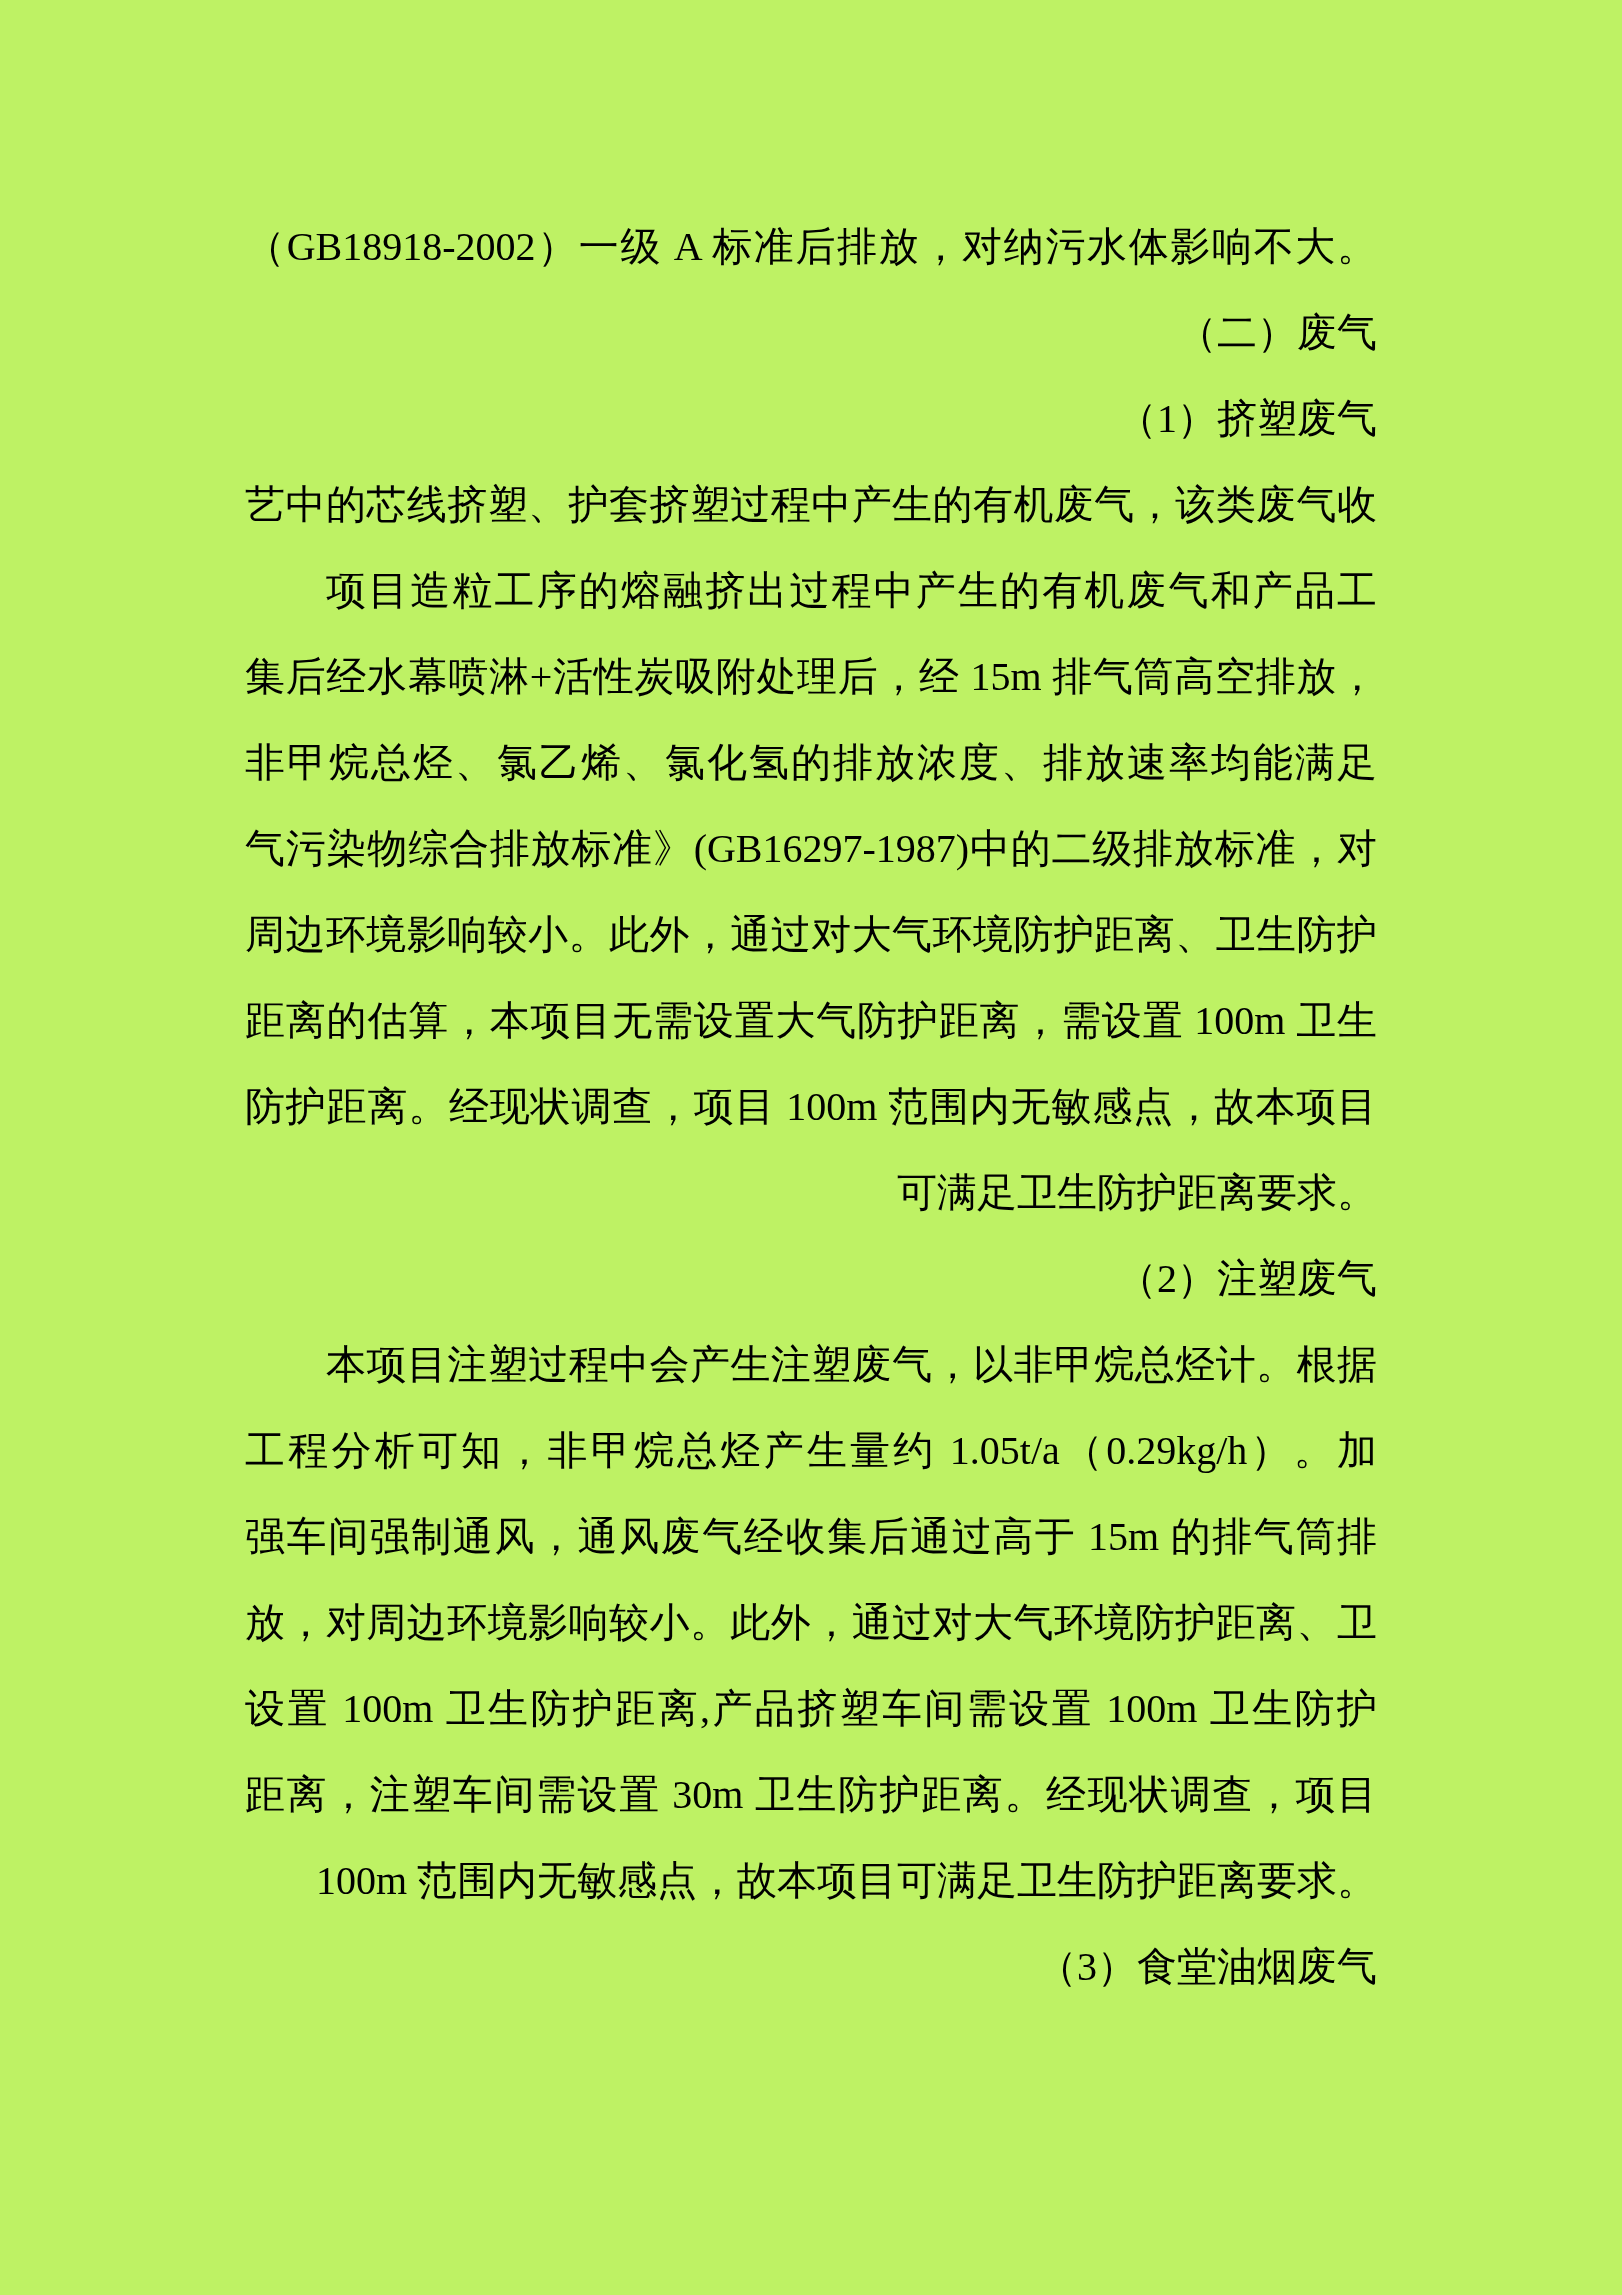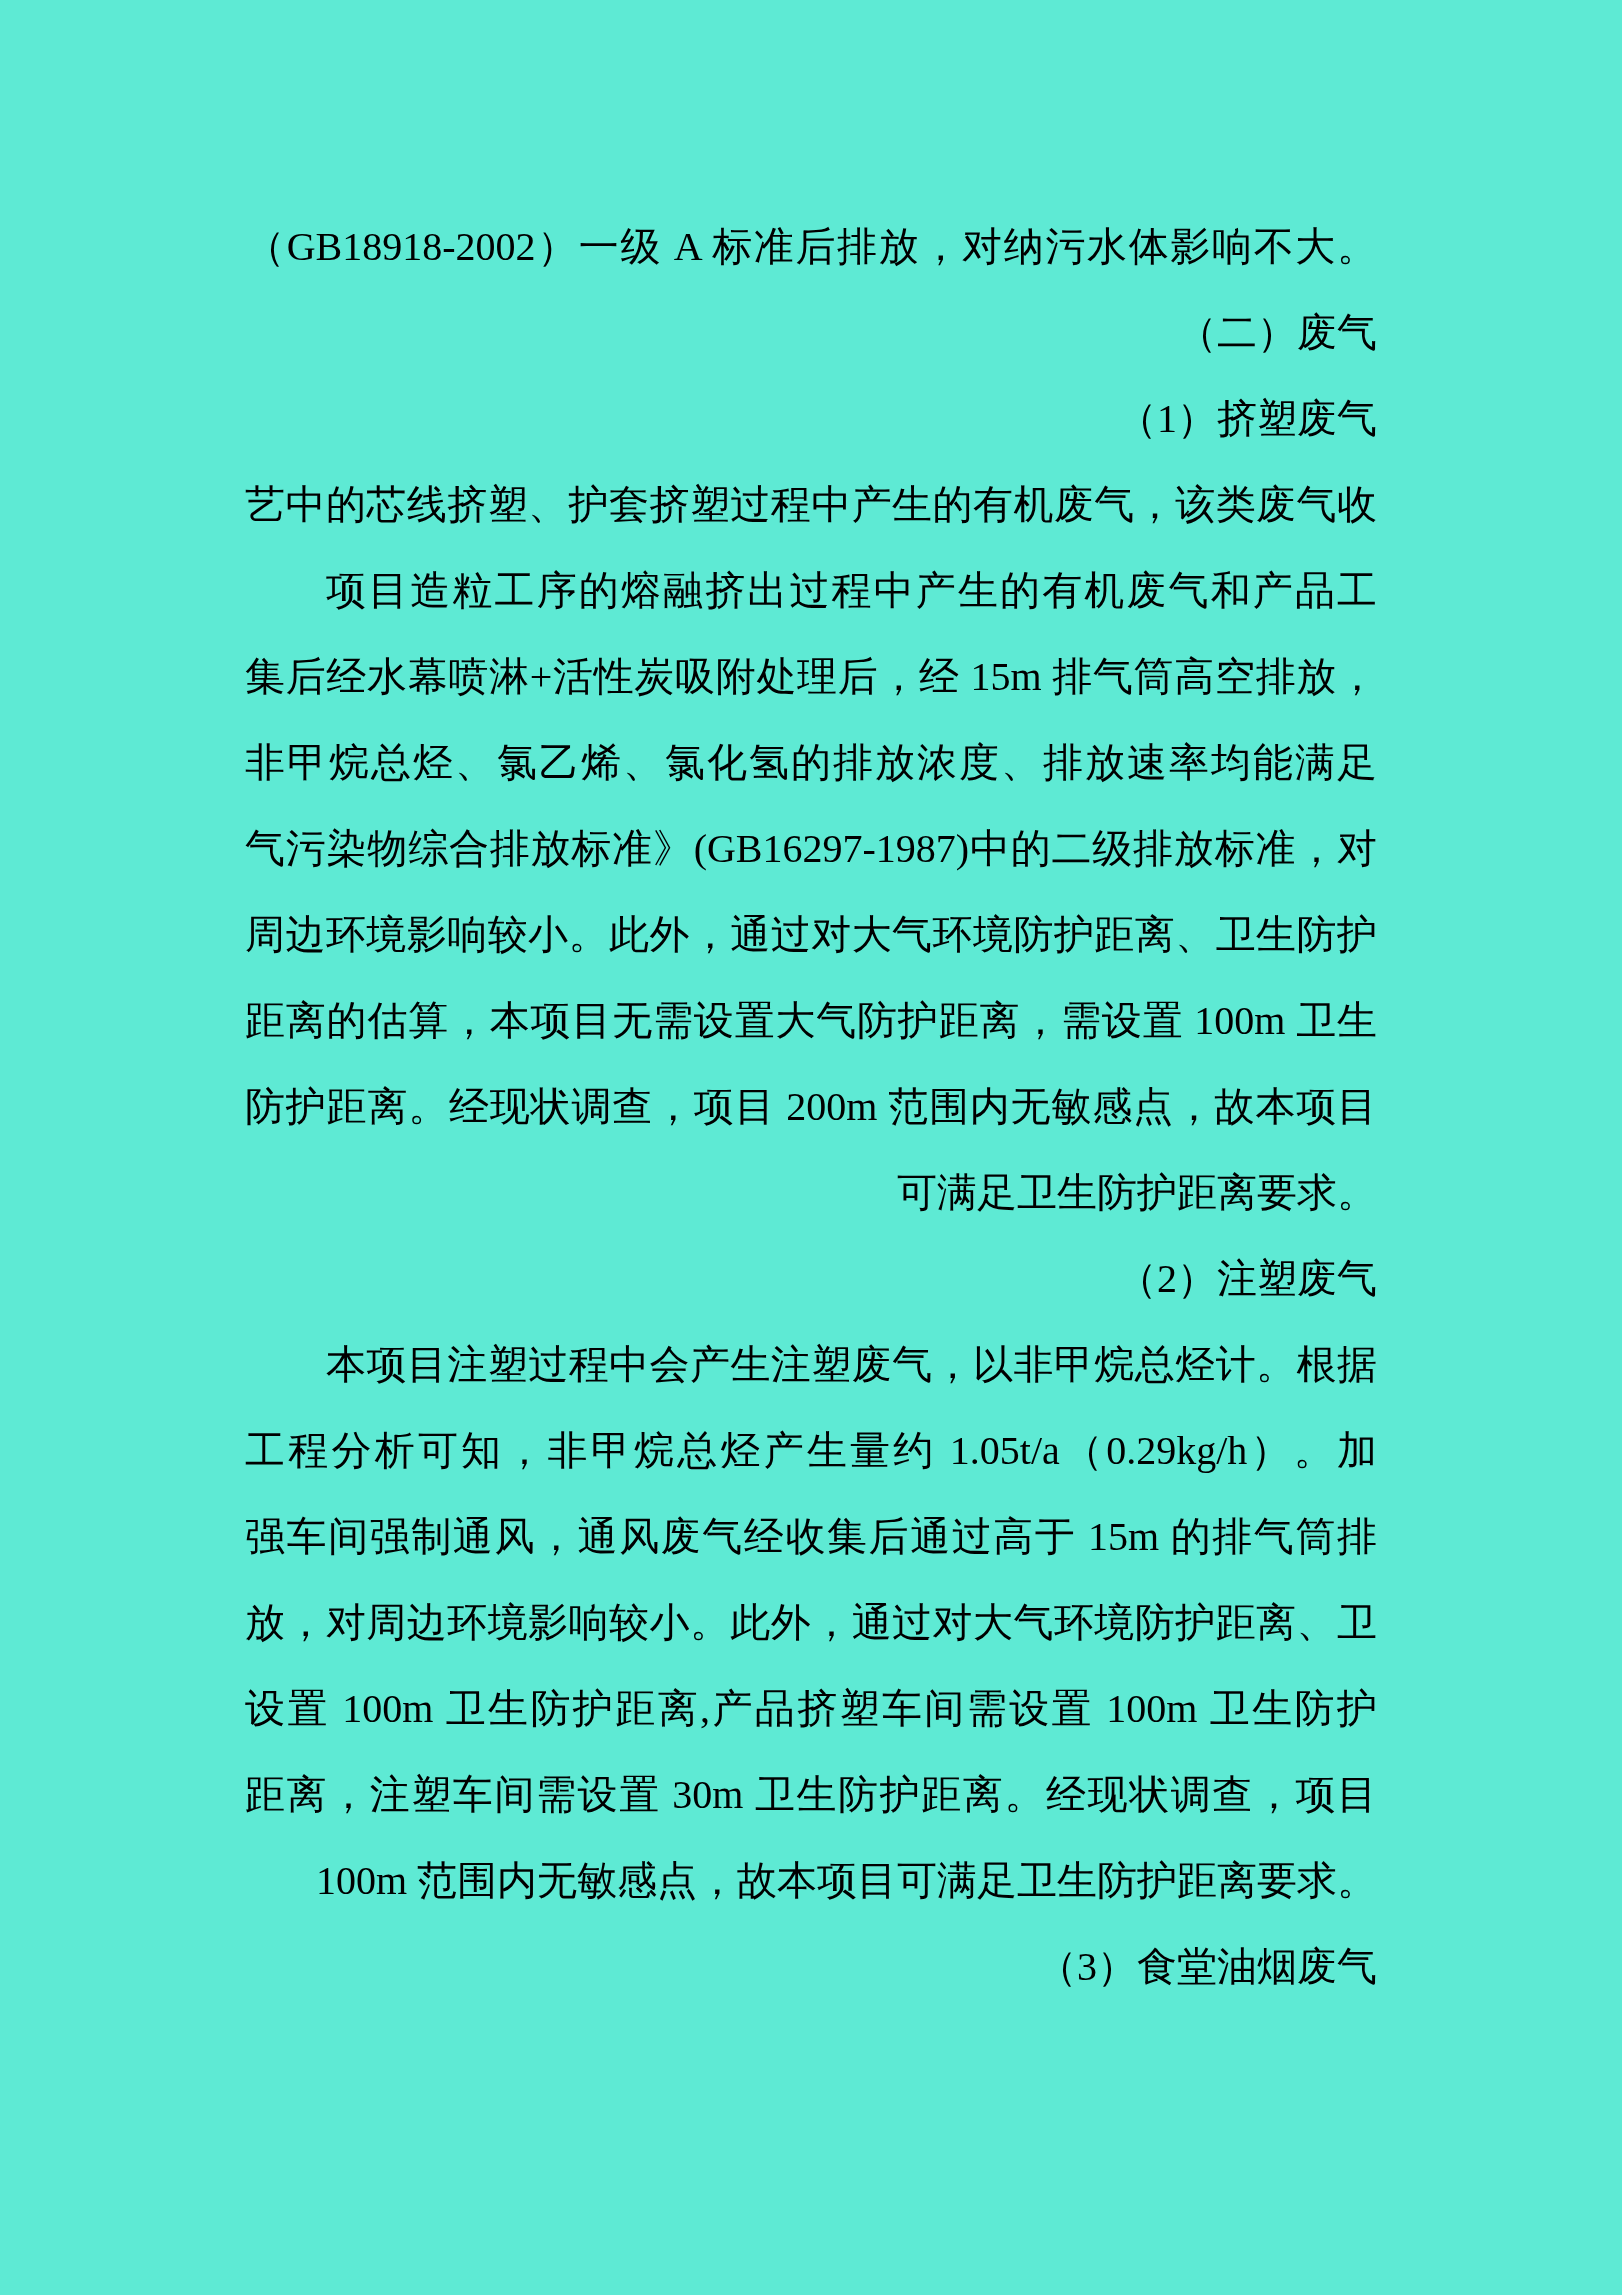--- a/index.html
+++ b/index.html
@@ -4,21 +4,21 @@
 <style>
   html, body {
     margin: 0;
     padding: 0;
     background: #ffffff;
   }
   .page {
     position: relative;
     width: 1623px;
     height: 2295px;
-    background: #5eead4;
+    background: #bef264;
     overflow: hidden;
   }
   .text-block {
     position: absolute;
     left: 245px;
     top: 204px;
     width: 1132px;
     font-family: "Liberation Serif", "DejaVu Serif", serif;
     font-size: 40px;
     line-height: 86px;
@@ -46,21 +46,21 @@
     <div class="line justify">（GB18918-2002）一级 A 标准后排放，对纳污水体影响不大。</div>
     <div class="line indent">（二）废气</div>
     <div class="line indent">（1）挤塑废气</div>
     <div class="line justify">艺中的芯线挤塑、护套挤塑过程中产生的有机废气，该类废气收</div>
     <div class="line indent justify">项目造粒工序的熔融挤出过程中产生的有机废气和产品工</div>
     <div class="line justify">集后经水幕喷淋+活性炭吸附处理后，经 15m 排气筒高空排放，</div>
     <div class="line justify">非甲烷总烃、氯乙烯、氯化氢的排放浓度、排放速率均能满足《大</div>
     <div class="line justify">气污染物综合排放标准》(GB16297-1987)中的二级排放标准，对</div>
     <div class="line justify">周边环境影响较小。此外，通过对大气环境防护距离、卫生防护</div>
     <div class="line justify">距离的估算，本项目无需设置大气防护距离，需设置 100m 卫生</div>
-    <div class="line justify">防护距离。经现状调查，项目 200m 范围内无敏感点，故本项目</div>
+    <div class="line justify">防护距离。经现状调查，项目 100m 范围内无敏感点，故本项目</div>
     <div class="line">可满足卫生防护距离要求。</div>
     <div class="line indent">（2）注塑废气</div>
     <div class="line indent justify">本项目注塑过程中会产生注塑废气，以非甲烷总烃计。根据</div>
     <div class="line justify">工程分析可知，非甲烷总烃产生量约 1.05t/a（0.29kg/h）。加</div>
     <div class="line justify">强车间强制通风，通风废气经收集后通过高于 15m 的排气筒排</div>
     <div class="line justify">放，对周边环境影响较小。此外，通过对大气环境防护距离、卫</div>
     <div class="line justify">设置 100m 卫生防护距离,产品挤塑车间需设置 100m 卫生防护</div>
     <div class="line justify">距离，注塑车间需设置 30m 卫生防护距离。经现状调查，项目</div>
     <div class="line">100m 范围内无敏感点，故本项目可满足卫生防护距离要求。</div>
     <div class="line indent">（3）食堂油烟废气</div>

